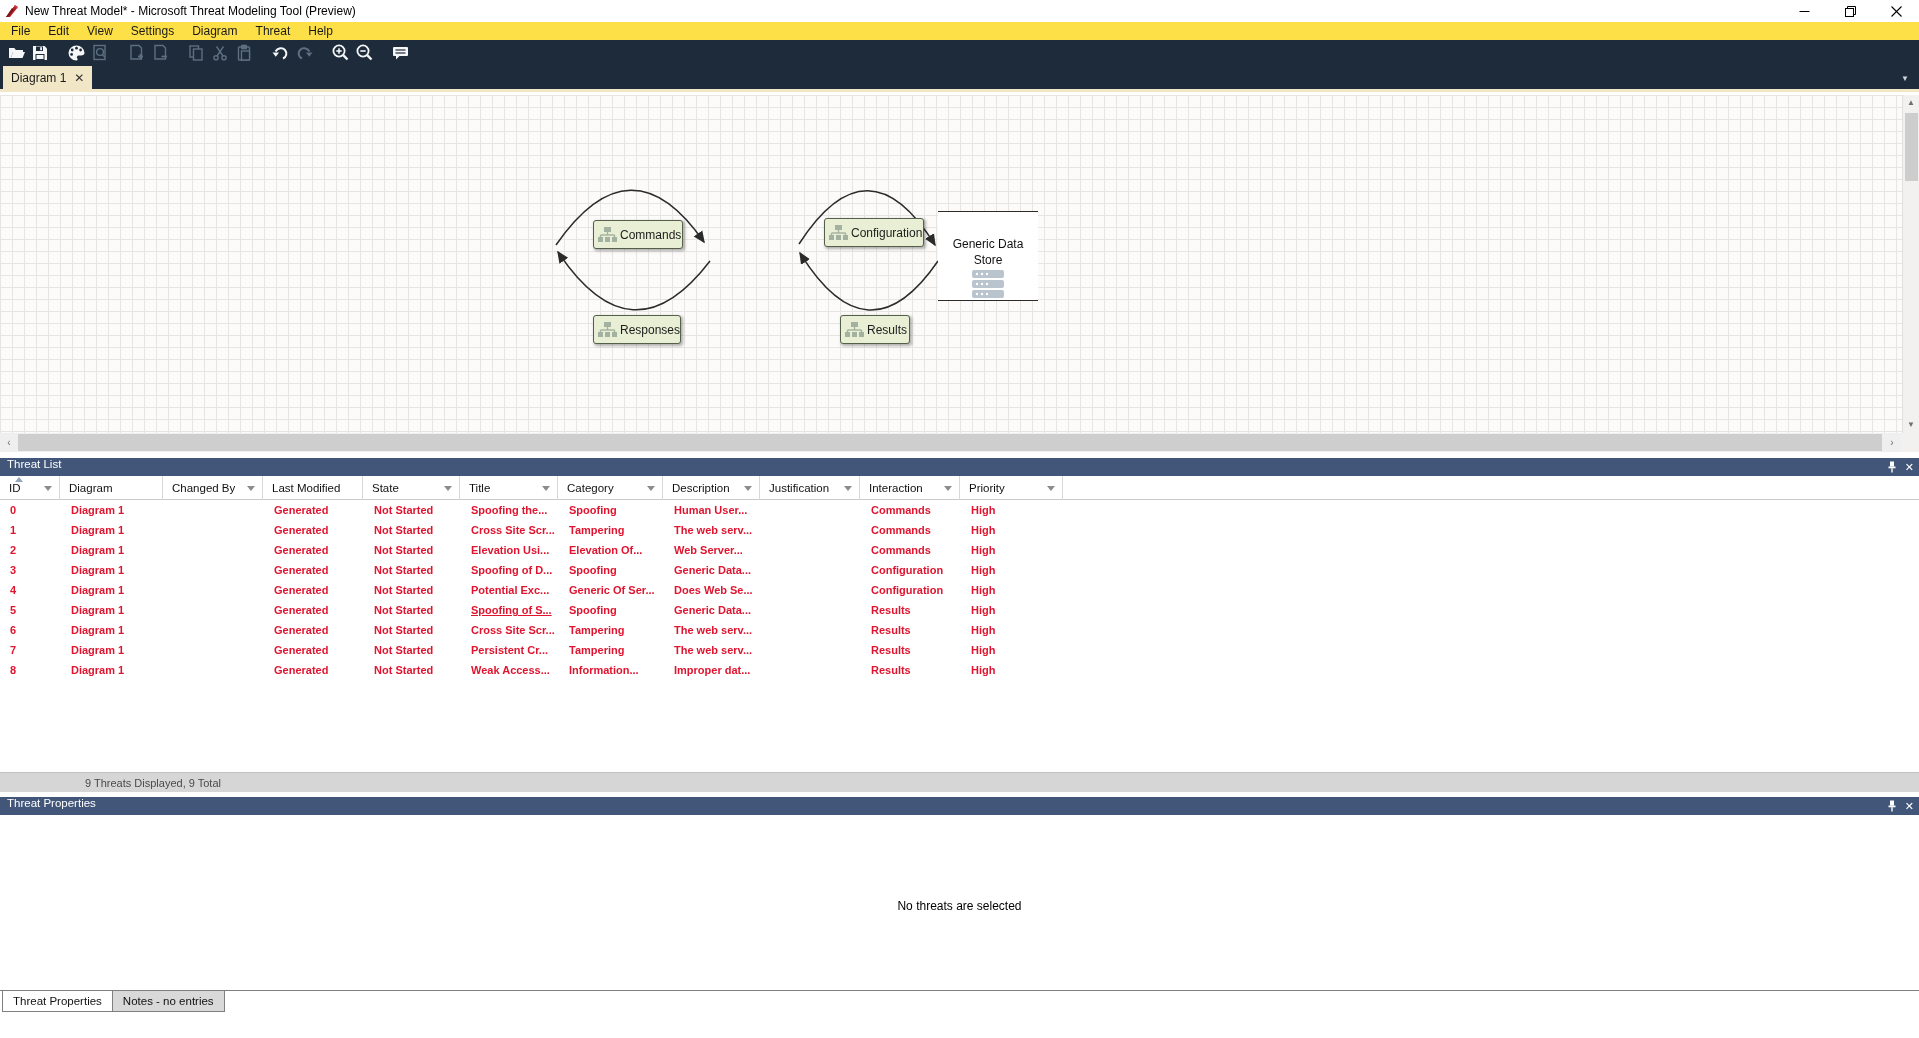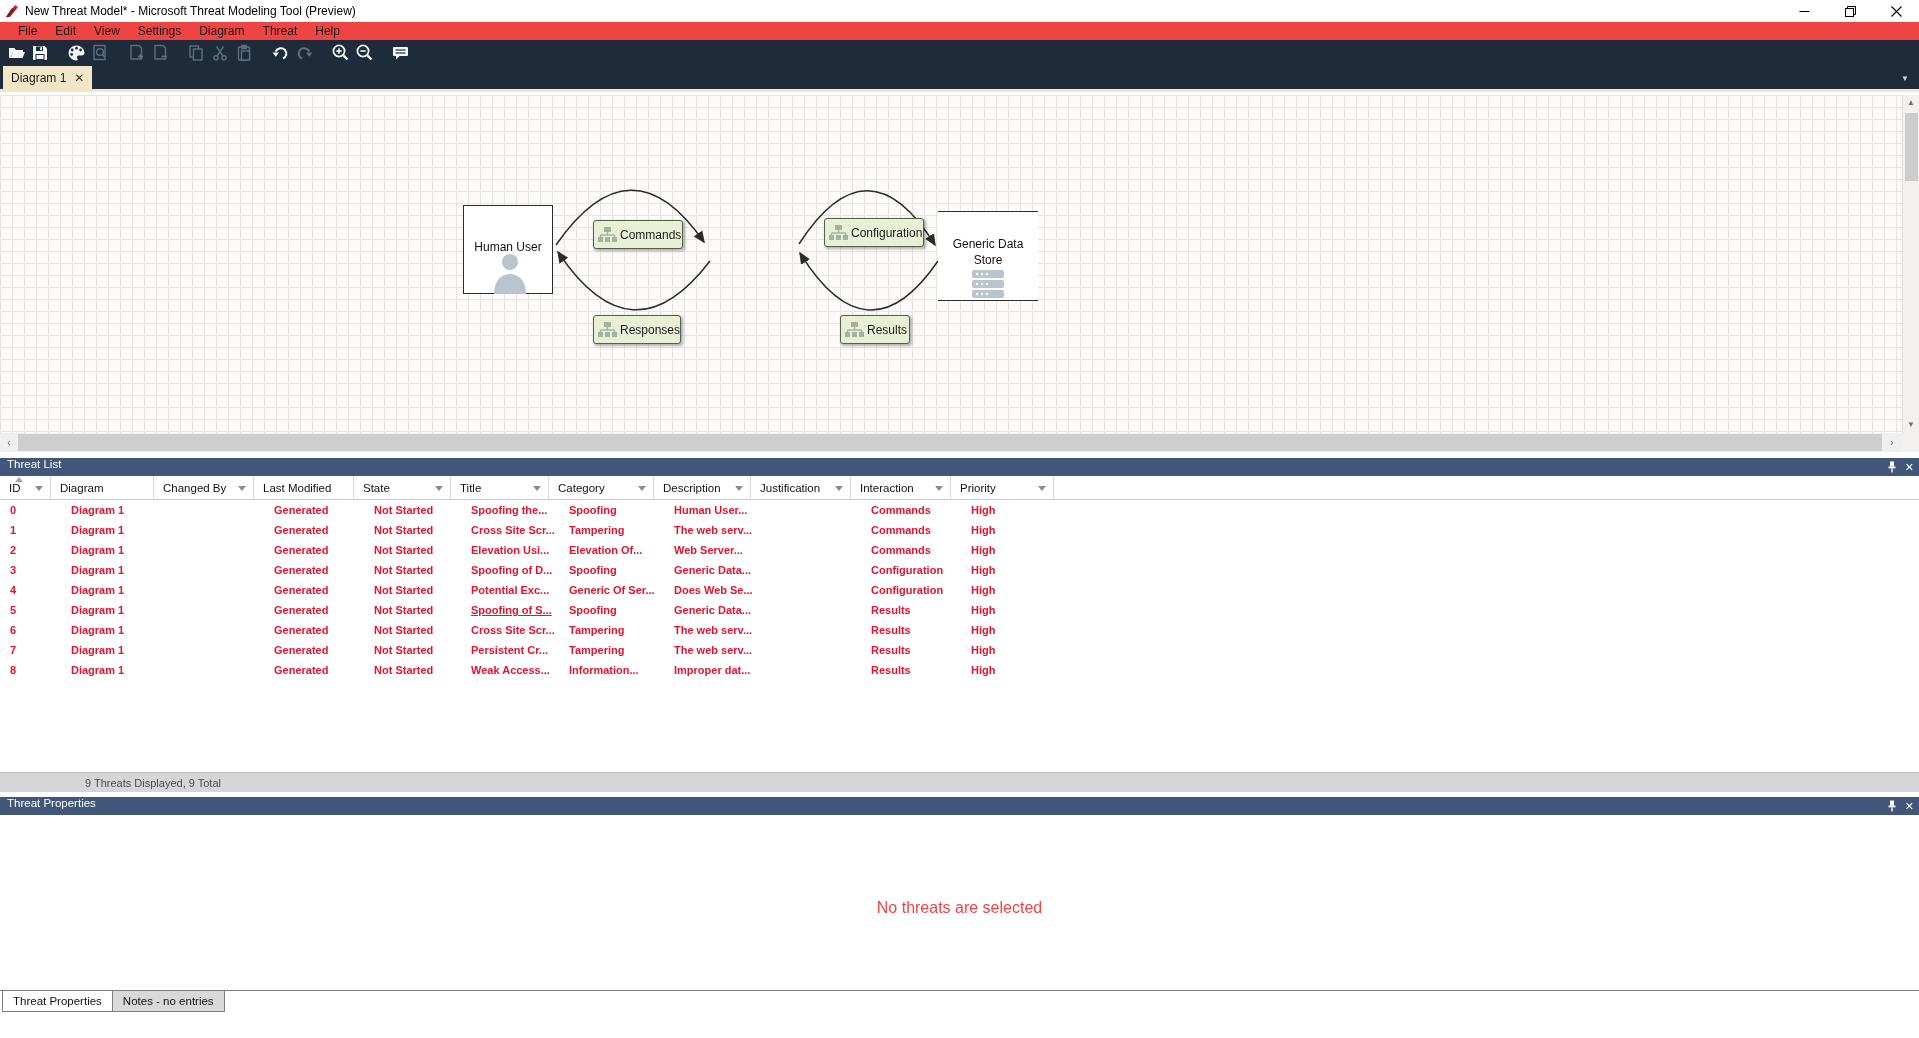--- a/index.html
+++ b/index.html
@@ -18,21 +18,21 @@
 
   
   .titlebar{position:absolute;top:0;left:0;width:1919px;height:22px;background:#fff;display:flex;align-items:center;}
   .app-icon{margin:0 6px 0 5px;}
   .title-text{font-size:12px;color:#000;}
   .win-controls{position:absolute;right:0;top:0;height:22px;display:flex;}
   .win-btn{width:46px;height:22px;display:flex;align-items:center;justify-content:center;cursor:pointer;}
   .win-btn svg{display:block;}
 
   
-  .menubar{position:absolute;top:22px;left:0;width:1919px;height:18px;background:#ef4444;display:flex;align-items:center;padding-left:9px;}
+  .menubar{position:absolute;top:22px;left:0;width:1919px;height:18px;background:#fde047;display:flex;align-items:center;padding-left:2px;}
   .menu-item{font-size:12px;color:#1a1a1a;padding:0 9px;cursor:default;}
 
   
   .toolbar{position:absolute;top:40px;left:0;width:1919px;height:25px;background:var(--navy);display:flex;align-items:center;padding-left:4px;}
   .tb-btn{width:24px;height:24px;display:flex;align-items:center;justify-content:center;}
   .tb-gap{width:12px;}
 
   
   .tabstrip{position:absolute;top:65px;left:0;width:1919px;height:27px;background:var(--navy);border-bottom:3px solid var(--cream);display:flex;align-items:flex-end;}
   .doc-tab{margin-left:3px;height:23px;background:var(--cream);display:flex;align-items:center;padding:0 8px;gap:8px;cursor:pointer;}
@@ -80,21 +80,21 @@
   .sort-asc{position:absolute;left:15px;top:1px;width:0;height:0;border-left:4px solid transparent;border-right:4px solid transparent;border-bottom:5px solid #93a5ba;}
   .tl-rows{position:absolute;top:500px;left:0;width:1919px;height:272px;background:#fff;}
   .t-row{display:flex;height:20px;cursor:pointer;}
   .t-cell{height:20px;line-height:20px;font-size:11px;font-weight:bold;color:var(--red);padding-left:9px;white-space:nowrap;overflow:hidden;}
   .statusbar{position:absolute;top:772px;left:0;width:1919px;height:20px;background:#d6d6d6;border-top:1px solid #c2c2c2;display:flex;align-items:center;}
   .status-text{margin-left:85px;font-size:11px;color:#4a4a4a;}
 
   
   .tp-header{top:797px;}
   .tp-body{position:absolute;top:815px;left:0;width:1919px;height:175px;background:#fff;text-align:center;}
-  .tp-empty{display:inline-block;margin-top:84px;font-size:16px;color:#ef4444;}
+  .tp-empty{display:inline-block;margin-top:84px;font-size:12px;color:#000000;}
   .bottom-tabs{position:absolute;top:990px;left:0;width:1919px;height:24px;border-top:1px solid #7f7f7f;background:#fff;display:flex;align-items:flex-start;padding-left:2px;}
   .b-tab{height:21px;line-height:20px;font-size:11.5px;color:#111;padding:0 10px;border:1px solid #7f7f7f;border-top:none;cursor:pointer;}
   .b-tab.active{background:#fff;}
   .b-tab.inactive{background:#d9d9d9;border-left:none;}
 </style>
 </head>
 <body>
 
 <div class="titlebar">
   <svg class="app-icon" width="14" height="14" viewBox="0 0 14 14">
@@ -257,27 +257,20 @@
       <marker id="arrow" markerWidth="9" markerHeight="8" refX="7" refY="4" orient="auto">
         <polygon points="0,0.5 8,4 0,7.5" fill="#2b2b2b"></polygon>
       </marker>
     </defs>
     <path d="M556,150 Q631,42 704,147" fill="none" stroke="#2b2b2b" stroke-width="1.5" marker-end="url(#arrow)"></path>
     <path d="M710,166 Q632,268 558,157" fill="none" stroke="#2b2b2b" stroke-width="1.5" marker-end="url(#arrow)"></path>
     <path d="M799,149 Q868,42 935,150" fill="none" stroke="#2b2b2b" stroke-width="1.5" marker-end="url(#arrow)"></path>
     <path d="M938,166 Q868,268 800,158" fill="none" stroke="#2b2b2b" stroke-width="1.5" marker-end="url(#arrow)"></path>
   </svg>
 
-  <div class="node node-rect" style="left:463px;top:110px;width:90px;height:89px;">
-    <span class="node-label">Human User</span>
-    <svg class="node-icon" style="left:23px;top:42px;" width="46" height="46" viewBox="0 0 46 46">
-      <circle cx="23" cy="14" r="8" fill="#b9c4ce"></circle>
-      <path d="M7 46 C7 32 15 26 23 26 C31 26 39 32 39 46 Z" fill="#b9c4ce"></path>
-    </svg>
-  </div>
 
 
   <div class="node node-store" style="left:938px;top:116px;width:100px;height:90px;">
     <span class="store-label">Generic Data Store</span>
     <svg class="node-icon" style="left:33px;top:58px;" width="34" height="28" viewBox="0 0 34 28">
       <rect x="1" y="0" width="32" height="8" rx="2" fill="#b9c4ce"></rect>
       <rect x="1" y="10" width="32" height="8" rx="2" fill="#b9c4ce"></rect>
       <rect x="1" y="20" width="32" height="8" rx="2" fill="#b9c4ce"></rect>
       <circle cx="6" cy="4" r="1.2" fill="#fff"></circle>
         <circle cx="11" cy="4" r="1.2" fill="#fff"></circle>
@@ -364,21 +357,21 @@
         <svg width="10" height="12" viewBox="0 0 10 12">
           <rect x="3" y="0.5" width="4" height="5" fill="#fff"></rect>
           <rect x="1.5" y="5.5" width="7" height="1.8" fill="#fff"></rect>
           <line x1="5" y1="7.3" x2="5" y2="11.5" stroke="#fff" stroke-width="1.4"></line>
         </svg>
       </span>
     <span class="ptool">✕</span>
   </div>
 </div>
 <div class="colheader">
-    <div class="col-h" style="width: 51px;">
+    <div class="col-h" style="width: 60px;">
       <span>ID</span>
       <div class="sort-asc"></div>
       <div class="filter-tri"></div>
     </div>
     <div class="col-h" style="width: 103px;">
       <span>Diagram</span>
     </div>
     <div class="col-h" style="width: 100px;">
       <span>Changed By</span>
       <div class="filter-tri"></div>

